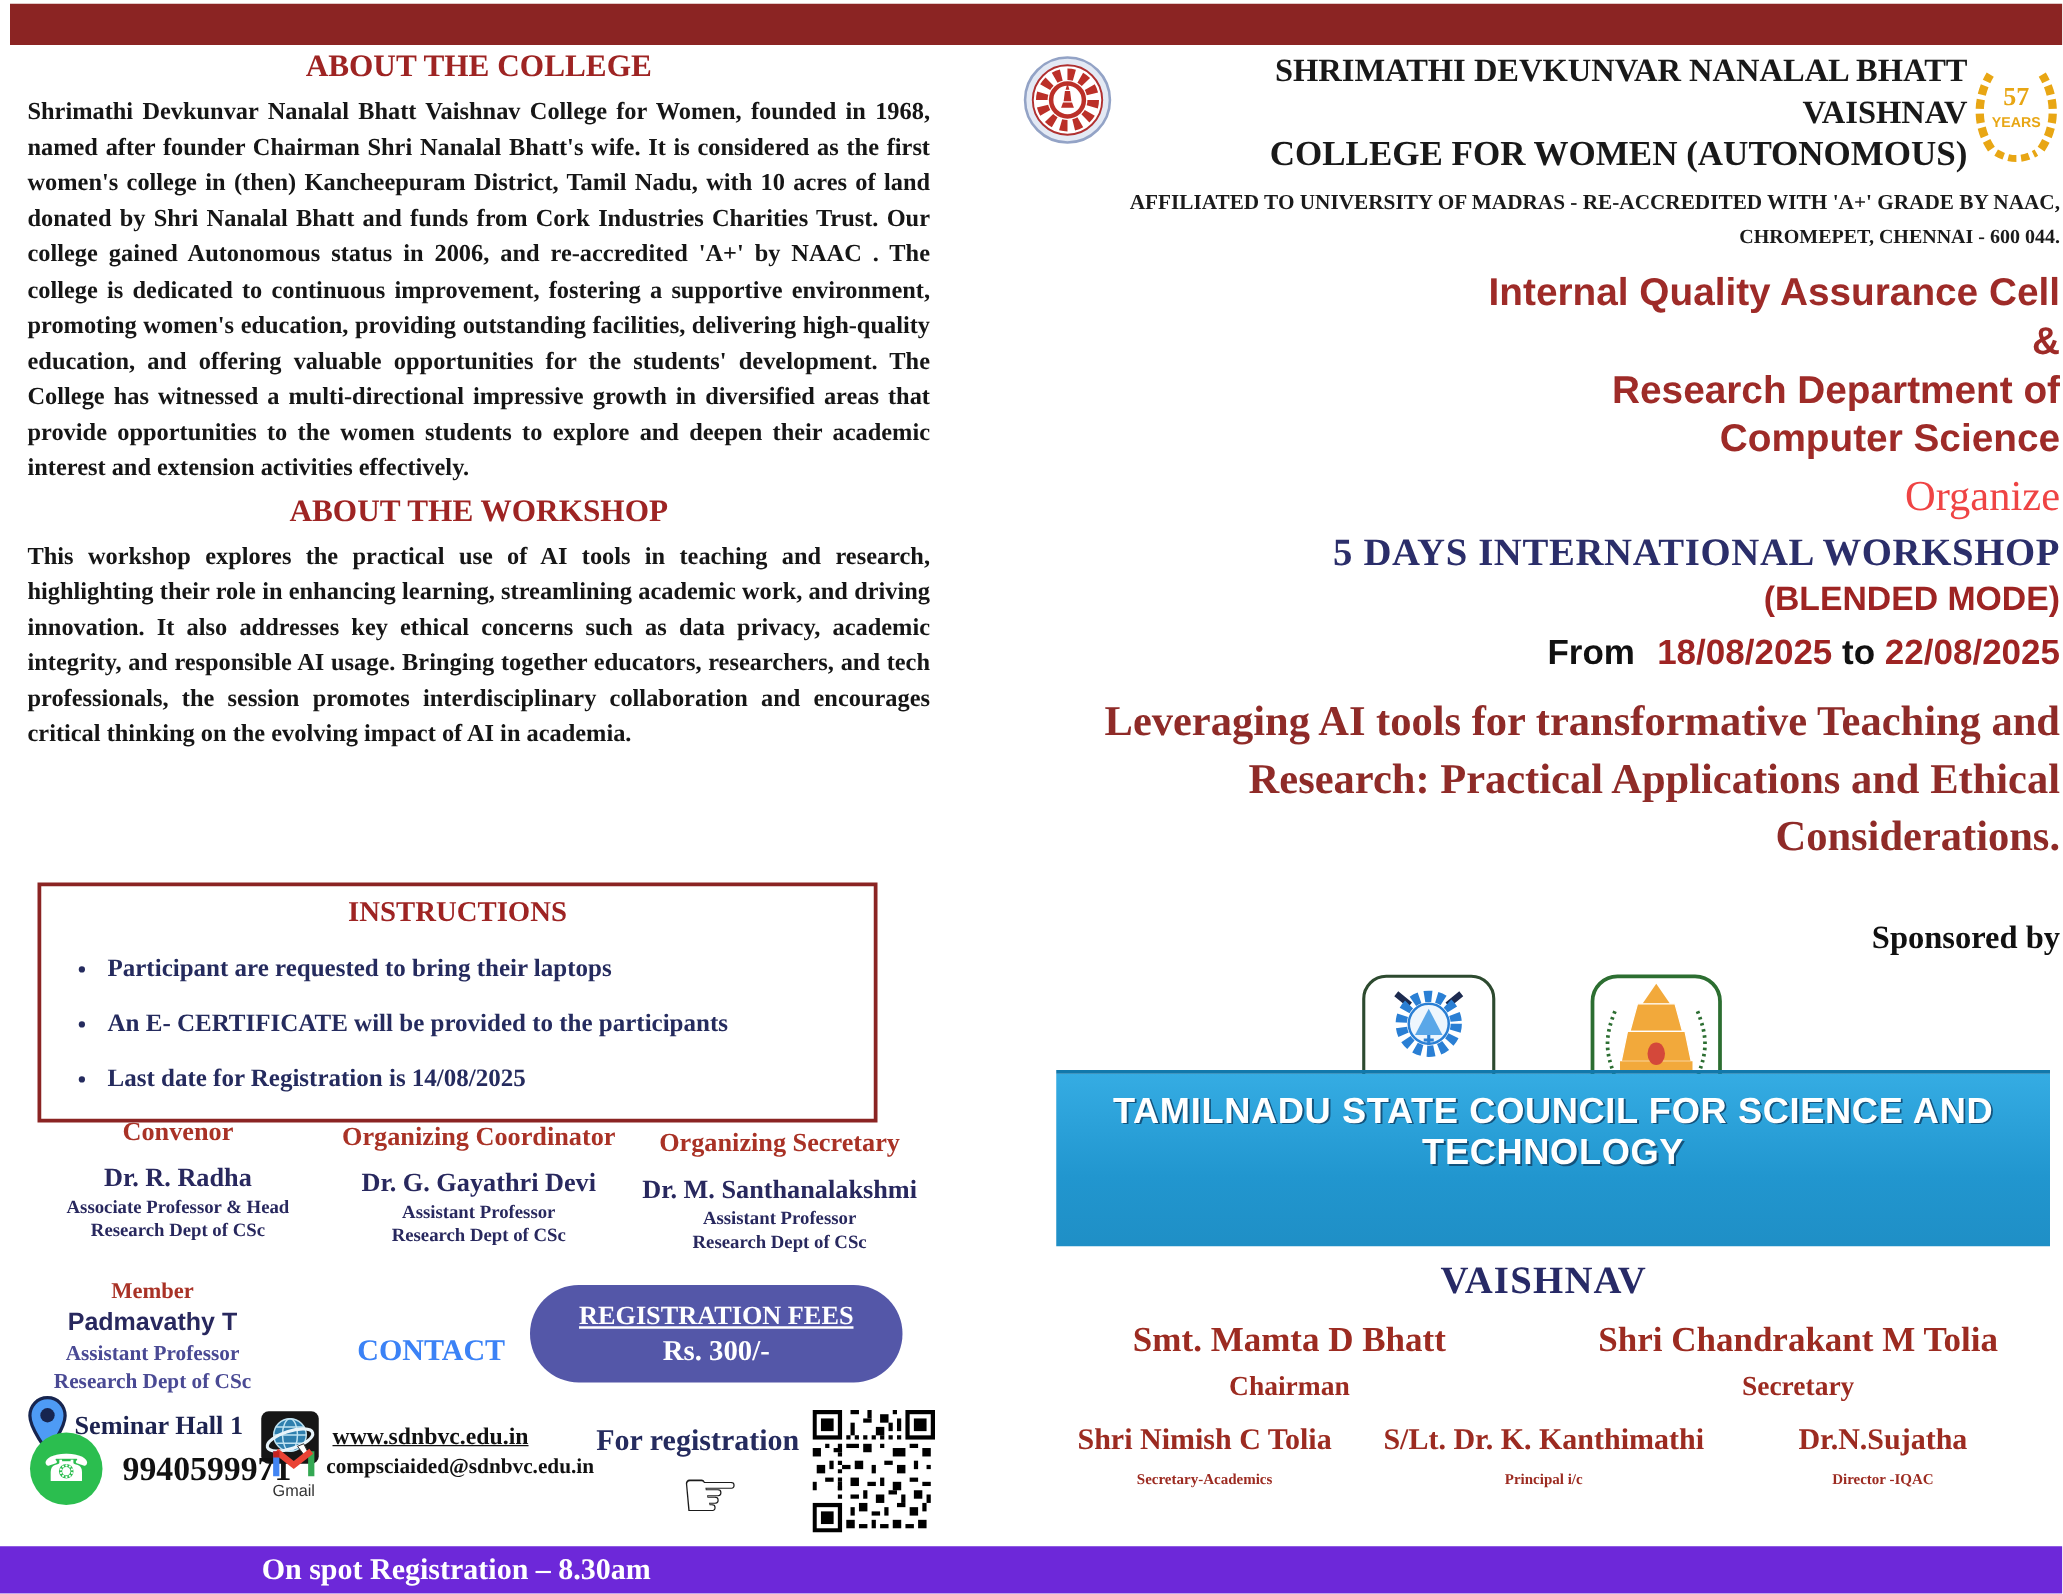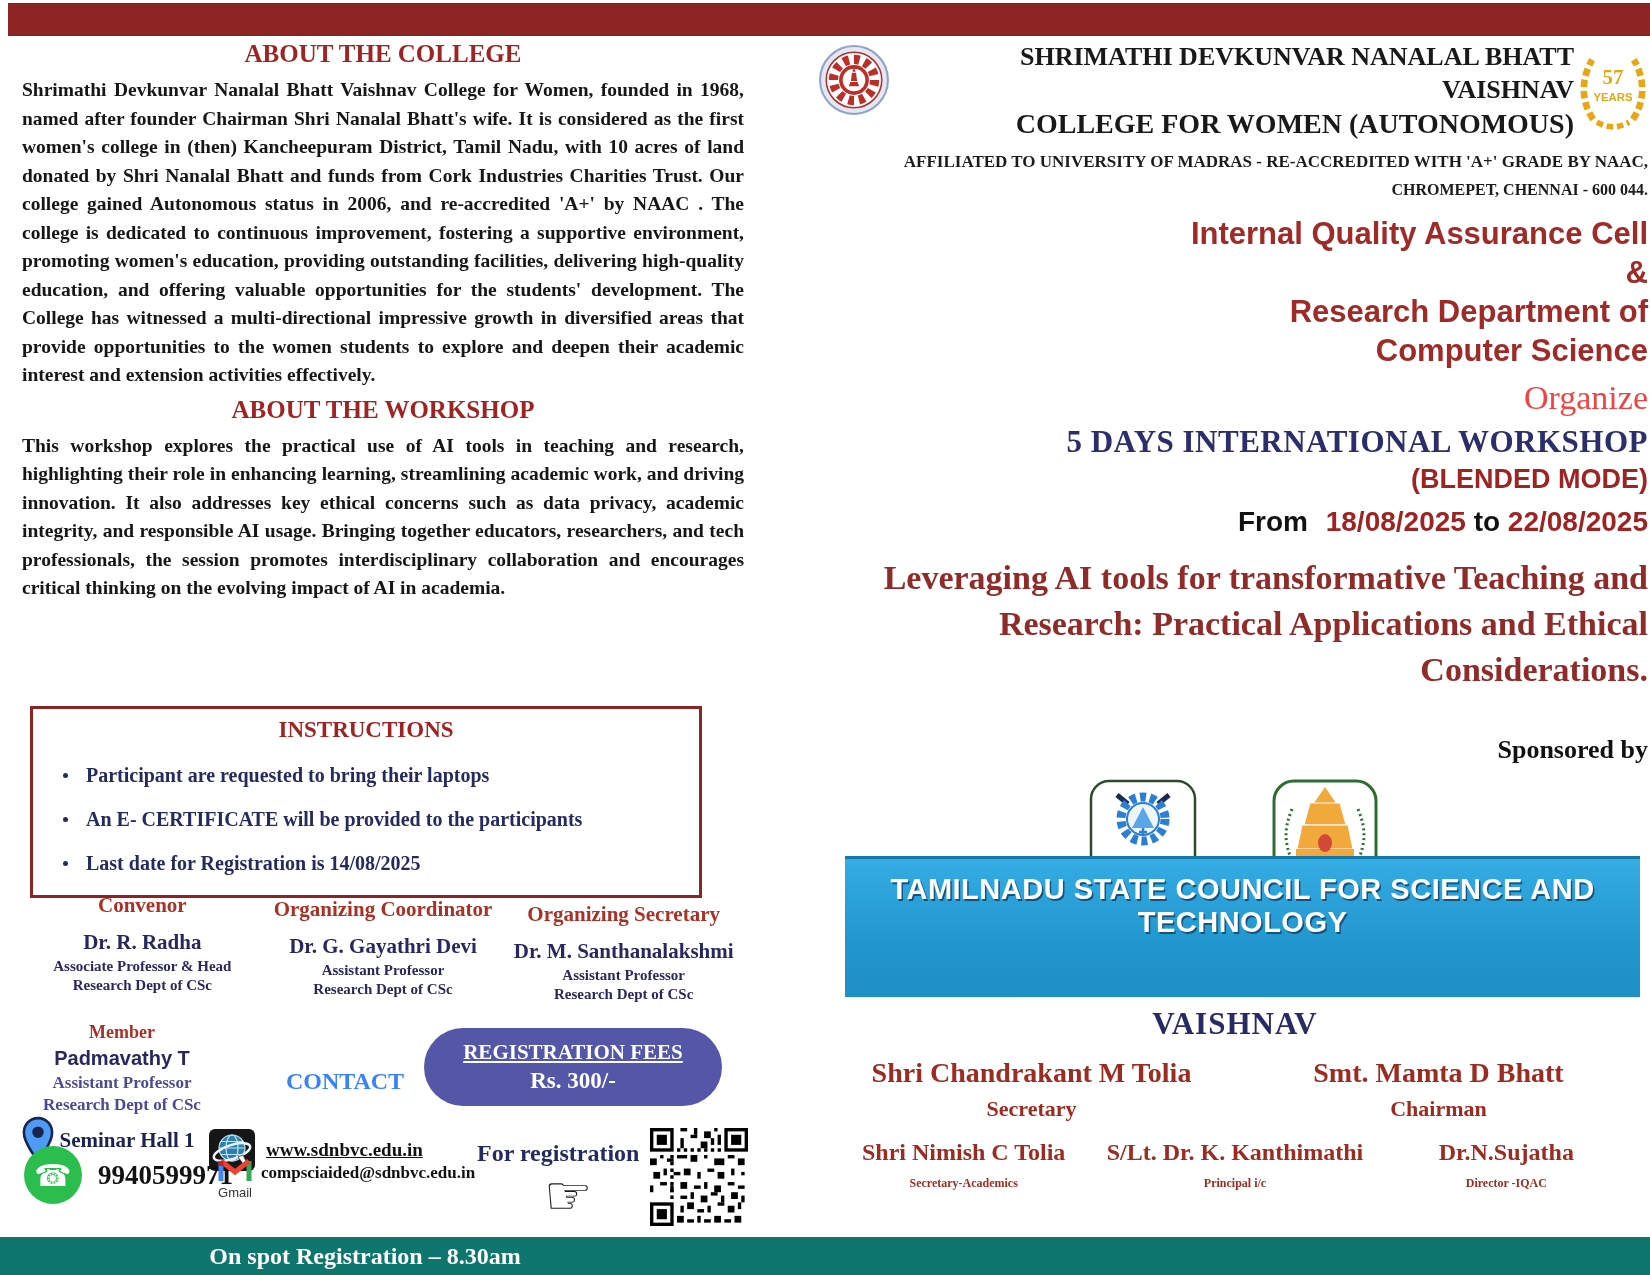--- a/index.html
+++ b/index.html
@@ -82,21 +82,21 @@
   .patrons-h{font-size:31px;font-weight:bold;color:#272A66;letter-spacing:1px;}
   .prow1{display:flex;margin-top:15px;}
   .prow1>div{flex:1;}
   .prow2{display:flex;margin-top:17px;}
   .prow2>div{flex:1;}
   .patname1{font-size:28px;font-weight:bold;color:#9C2B21;}
   .pattitle1{font-size:22px;font-weight:bold;color:#9C2B21;margin-top:7px;}
   .patname2{font-size:24px;font-weight:bold;color:#9C2B21;}
   .pattitle2{font-size:12px;font-weight:bold;color:#9C2B21;margin-top:10px;}
 
-  .footer{position:absolute;left:0;top:1237px;width:1650px;height:38px;background:#0f766e;}
+  .footer{position:absolute;left:0;top:1237px;width:1650px;height:38px;background:#6d28d9;}
   .footer span{position:absolute;left:0;top:0;width:730px;height:38px;display:flex;align-items:center;
                justify-content:center;color:#fff;font-size:24px;font-weight:bold;}
 </style>
 </head>
 <body>
 
 <div class="page">
   <div class="topbar"></div>
 
   <div class="left-top">
@@ -344,27 +344,27 @@
   </div>
 
   <div class="banner">
     <div class="baneng">TAMILNADU STATE COUNCIL FOR SCIENCE AND TECHNOLOGY</div>
   </div>
 
   <div class="patrons">
     <div class="patrons-h">VAISHNAV</div>
     <div class="prow1">
       <div>
+        <div class="patname1">Smt. Mamta D Bhatt</div>
+        <div class="pattitle1">Chairman</div>
+      </div>
+      <div>
         <div class="patname1">Shri Chandrakant M Tolia</div>
         <div class="pattitle1">Secretary</div>
       </div>
-      <div>
-        <div class="patname1">Smt. Mamta D Bhatt</div>
-        <div class="pattitle1">Chairman</div>
-      </div>
     </div>
     <div class="prow2">
       <div>
         <div class="patname2">Shri Nimish C Tolia</div>
         <div class="pattitle2">Secretary-Academics</div>
       </div>
       <div>
         <div class="patname2">S/Lt. Dr. K. Kanthimathi</div>
         <div class="pattitle2">Principal i/c</div>
       </div>

